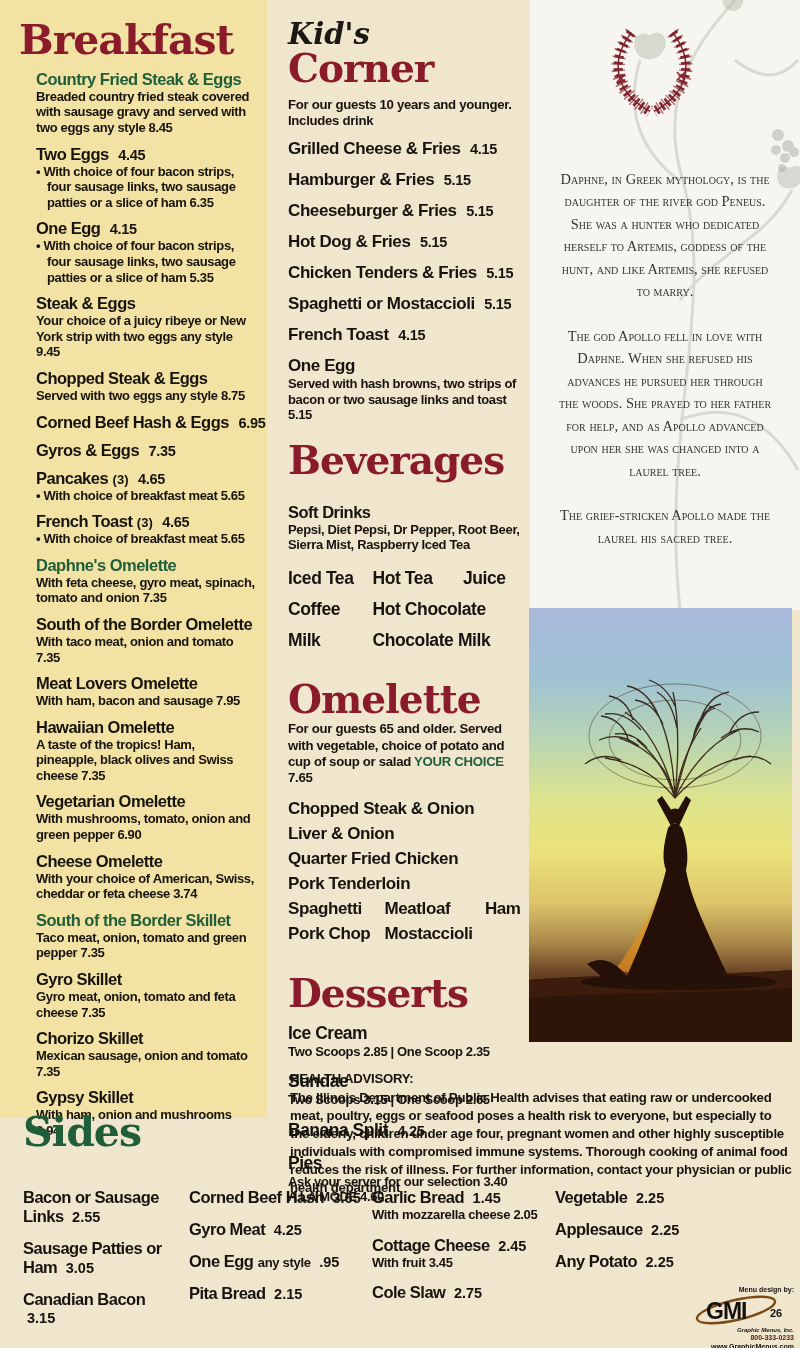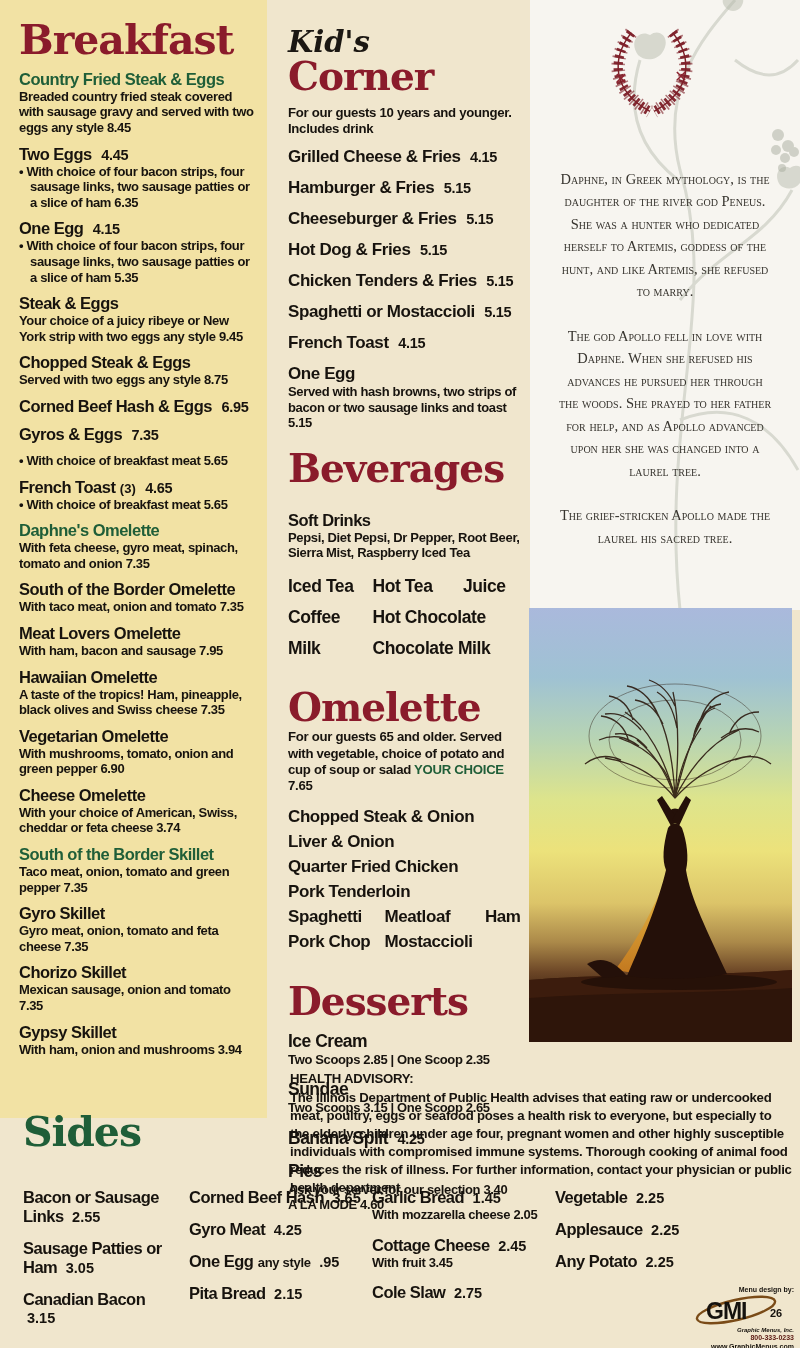--- a/index.html
+++ b/index.html
@@ -3,21 +3,21 @@
 <meta charset="utf-8">
 <style>
   html,body{margin:0;padding:0;}
   body{width:800px;height:1348px;position:relative;background:#f0e6cd;
        font-family:"Liberation Sans",sans-serif;color:#17130e;overflow:hidden;}
   .abs{position:absolute;}
 
   
   .left-panel{left:0;top:0;width:267px;height:1118px;background:#f2e2a4;
               padding:20px 12px 0 19px;box-sizing:border-box;}
-  .mid-col{left:288px;top:28px;width:242px;}
+  .mid-col{left:288px;top:20px;width:242px;}
   .right-white{left:530px;top:0;width:270px;height:610px;background:#f7f5f0;}
   .photo{left:529px;top:608px;width:263px;height:434px;
          background:linear-gradient(180deg,#aab9dc 0%,#9fc2d3 16%,#b7d4b4 30%,
                     #dde48c 44%,#ece27b 56%,#dcc469 68%,#ab8949 77%,
                     #6b4526 84%,#3a2010 90%,#2c150b 100%);}
 
   
   .slab{font-family:"DejaVu Serif",serif;font-weight:bold;color:#8a1b2b;line-height:1.02;}
   .slab.green{color:#1f5e38;}
   .t-breakfast{font-size:41px;letter-spacing:-1px;}
@@ -32,21 +32,21 @@
   .mi-name{font-weight:700;font-size:16.5px;letter-spacing:-0.5px;color:#17130e;}
   .mi-name.green{color:#1f5e38;}
   .mi-note{font-weight:700;font-size:13px;}
   .mi-price{font-weight:700;font-size:14.5px;margin-left:5px;letter-spacing:-0.3px;}
   .mi-desc{font-weight:700;font-size:13px;line-height:1.2;letter-spacing:-0.35px;
            color:#17130e;max-width:238px;}
   .mi-bullet{padding-left:11px;text-indent:-11px;}
 
   .kids .mi{margin-bottom:11px;}
   .kids .mi-name{font-size:17px;letter-spacing:-0.4px;}
-  .b-items{margin-top:8px;}
+  .b-items{margin-top:8px;margin-left:17px;}
 
   .intro{font-weight:700;font-size:13.2px;line-height:1.22;letter-spacing:-0.3px;margin:8px 0 10px 0;}
 
   
   .bev-rows{margin-top:10px;}
   .bev-row{line-height:30px;white-space:nowrap;}
   .b-cell{display:inline-block;font-weight:700;font-size:17.5px;letter-spacing:-0.4px;}
   .bc1{width:80px;} .bc2{width:86px;}
 
   
@@ -244,20 +244,25 @@
       </div>
       <div class="mi">
         <div class="mi-head">
           <span class="mi-name">Gyros &amp; Eggs</span>
           
           <span class="mi-price">7.35</span>
         </div>
 
       </div>
       <div class="mi">
+        <div class="mi-head">
+          <span class="mi-name">Pancakes</span>
+          <span class="mi-note">(3)</span>
+          <span class="mi-price">4.65</span>
+        </div>
 
         <div class="mi-desc mi-bullet">• With choice of breakfast meat 5.65</div>
       </div>
       <div class="mi">
         <div class="mi-head">
           <span class="mi-name">French Toast</span>
           <span class="mi-note">(3)</span>
           <span class="mi-price">4.65</span>
         </div>
 

